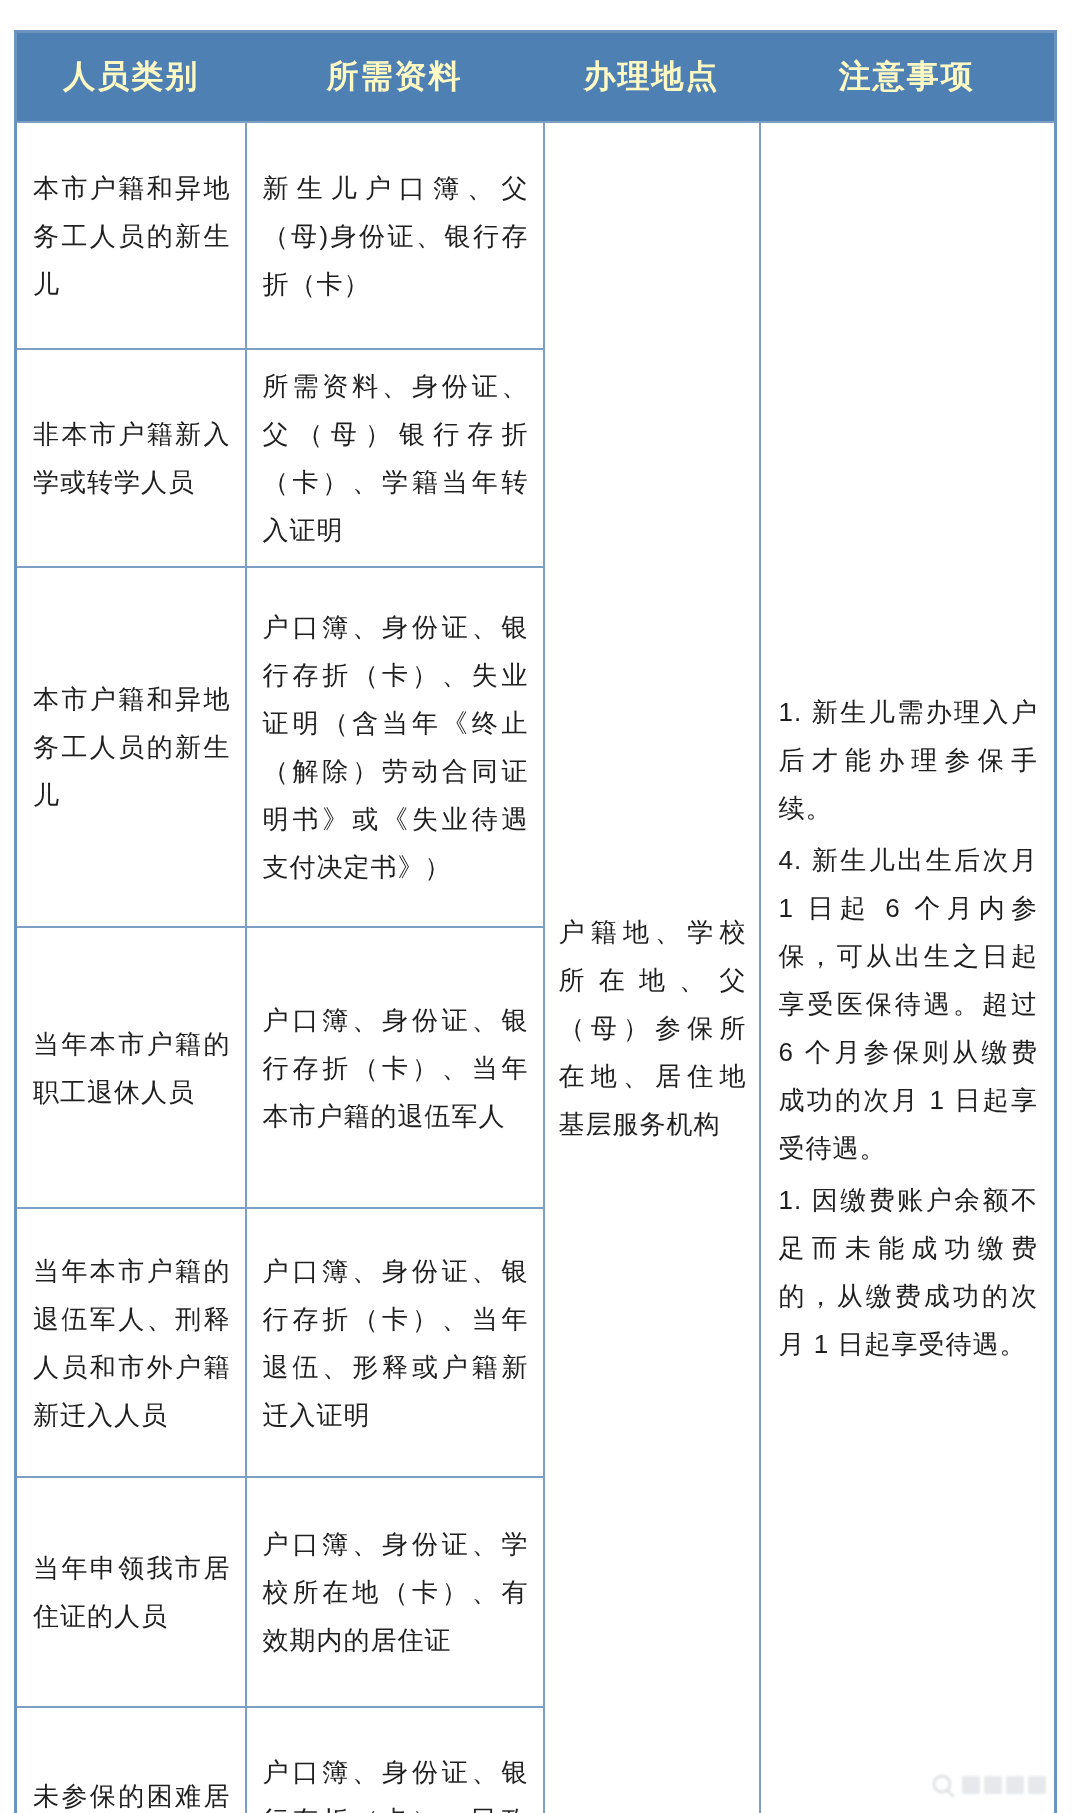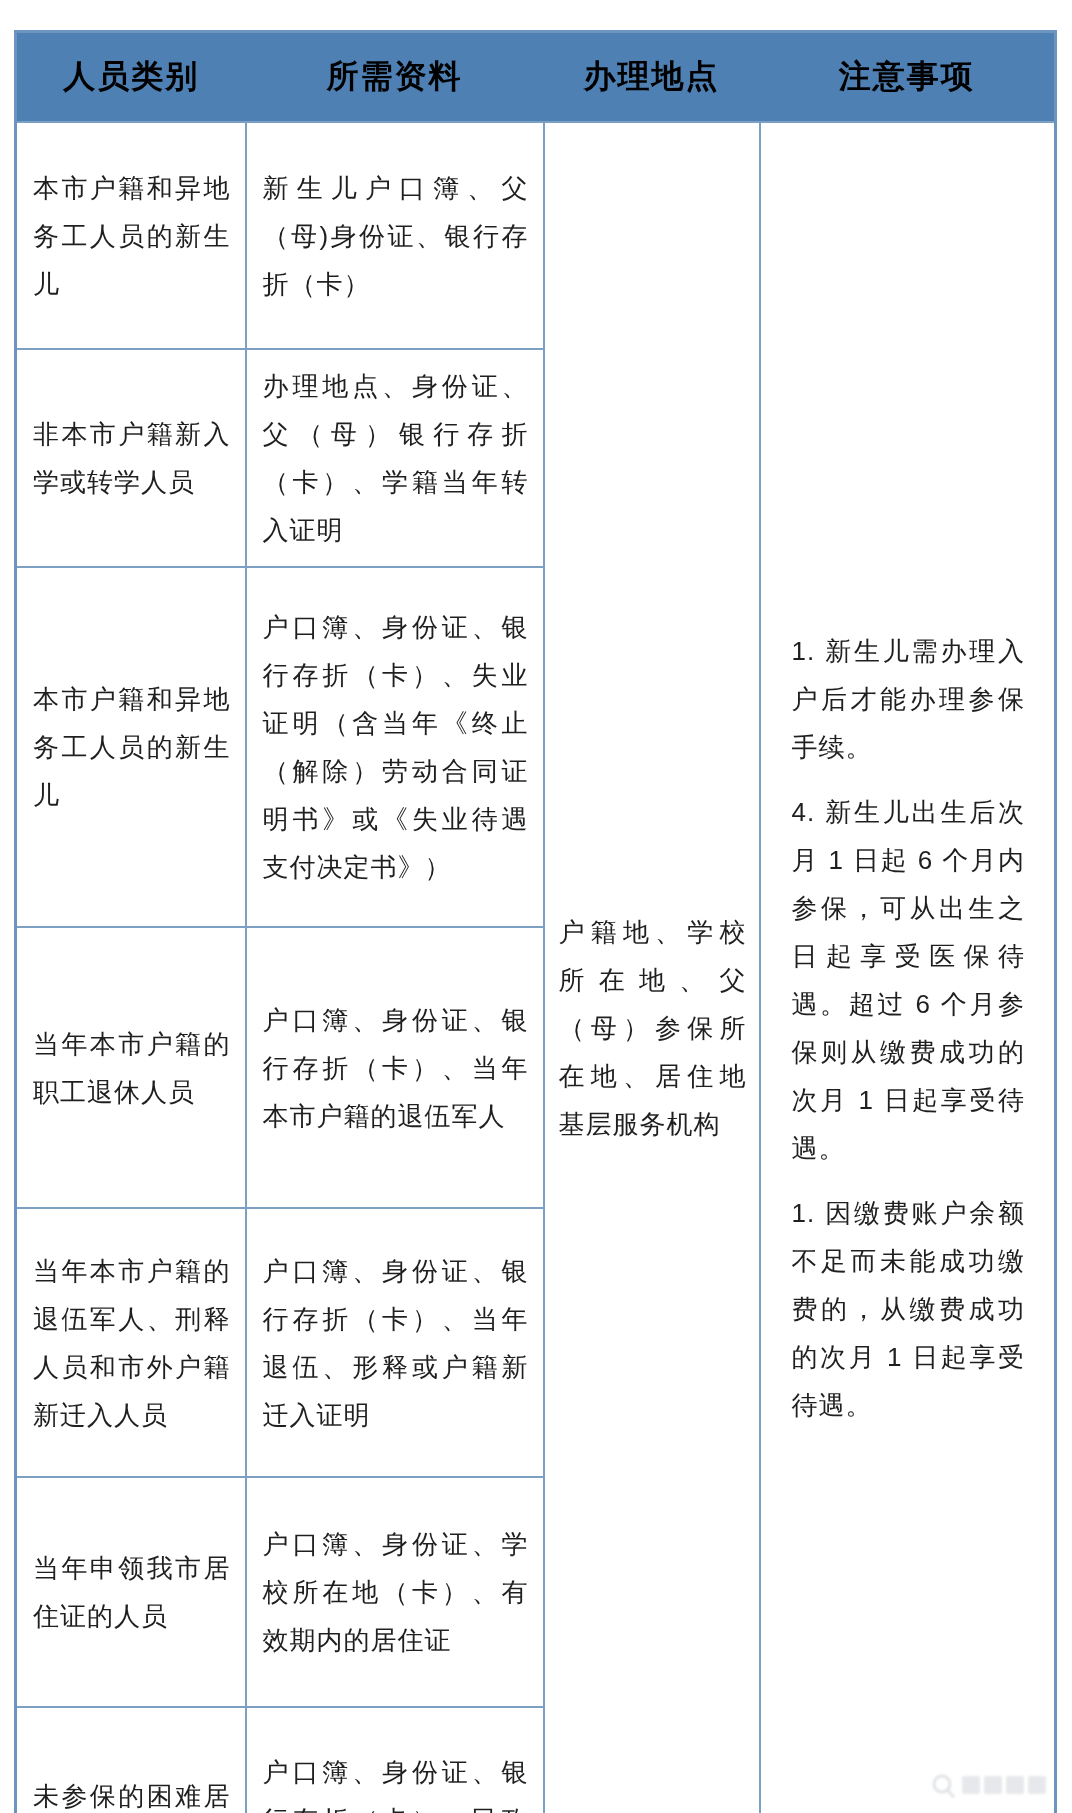--- a/index.html
+++ b/index.html
@@ -21,21 +21,21 @@
     width: 1040px;
     border-collapse: collapse;
     border: 3px solid #6b94bf;
   }
   col.c1 { width: 230px; }
   col.c2 { width: 298px; }
   col.c3 { width: 216px; }
   col.c4 { width: 296px; }
   thead th {
     background: #4e80b4;
-    color: #000000;
+    color: #fef9c3;
     font-size: 32px;
     font-weight: bold;
     letter-spacing: 2px;
     height: 88px;
     text-align: center;
     vertical-align: middle;
     border: none;
     padding: 0;
   }
   tbody td {
@@ -48,21 +48,21 @@
     text-align: justify;
     text-justify: inter-character;
     word-break: break-all;
   }
   td.cat { }
   td.mat { }
   td.loc, td.note {
     padding-left: 14px;
     padding-right: 12px;
   }
-  td.note p { margin: 17px; }
+  td.note p { margin: 4px; }
   tr.r1 td { height: 205px; }
   tr.r2 td { height: 196px; }
   tr.r3 td { height: 338px; }
   tr.r4 td { height: 259px; }
   tr.r5 td { height: 247px; }
   tr.r6 td { height: 208px; }
   tr.r7 td { height: 204px; }
   .watermark {
     position: absolute;
     left: 930px;
@@ -98,21 +98,21 @@
         <td class="mat">新生儿户口簿、父（母)身份证、银行存折（卡）</td>
         <td class="loc" rowspan="7">户籍地、学校所在地、父（母）参保所在地、居住地基层服务机构</td>
         <td class="note" rowspan="7">
           <p>1. 新生儿需办理入户后才能办理参保手续。</p>
           <p>4. 新生儿出生后次月 1 日起 6 个月内参保，可从出生之日起享受医保待遇。超过 6 个月参保则从缴费成功的次月 1 日起享受待遇。</p>
           <p>1. 因缴费账户余额不足而未能成功缴费的，从缴费成功的次月 1 日起享受待遇。</p>
         </td>
       </tr>
       <tr class="r2">
         <td class="cat">非本市户籍新入学或转学人员</td>
-        <td class="mat">办理地点、身份证、父（母）银行存折（卡）、学籍当年转入证明</td>
+        <td class="mat">所需资料、身份证、父（母）银行存折（卡）、学籍当年转入证明</td>
       </tr>
       <tr class="r3">
         <td class="cat">本市户籍和异地务工人员的新生儿</td>
         <td class="mat">户口簿、身份证、银行存折（卡）、失业证明（含当年《终止（解除）劳动合同证明书》或《失业待遇支付决定书》）</td>
       </tr>
       <tr class="r4">
         <td class="cat">当年本市户籍的职工退休人员</td>
         <td class="mat">户口簿、身份证、银行存折（卡）、当年本市户籍的退伍军人</td>
       </tr>
       <tr class="r5">

